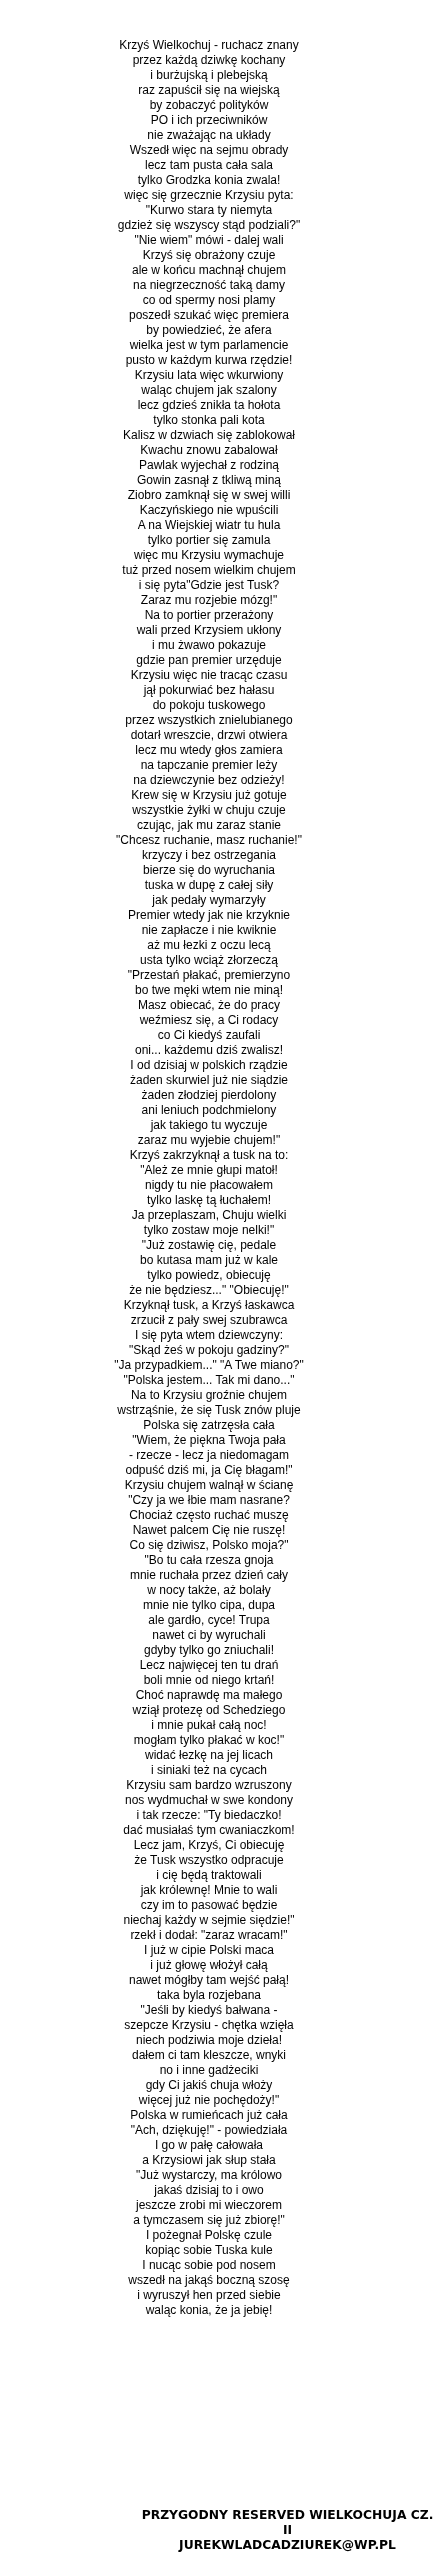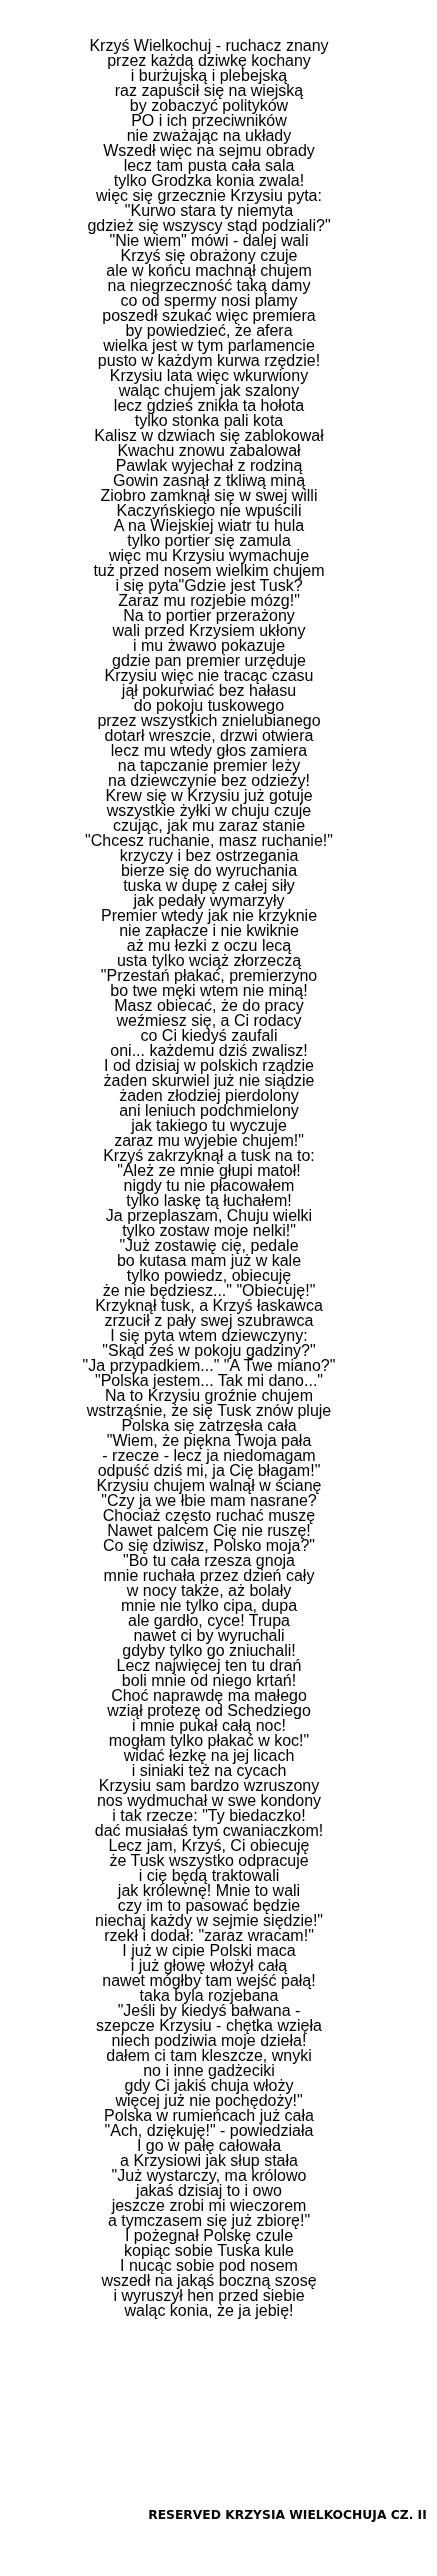--- a/index.html
+++ b/index.html
@@ -12,21 +12,21 @@
     color: #000000;
   }
   .page { position: absolute; inset: 0; background: #ffffff; }
   .poem {
     position: absolute;
     top: 38px;
     left: 0;
     width: 418px;
     text-align: center;
     font-family: "Liberation Sans", sans-serif;
-    font-size: 16px;
+    font-size: 12px;
     line-height: 15px;
     color: #000000;
     white-space: pre-wrap;
   }
   .poem > div { height: 15px; }
   .footer {
     position: absolute;
     top: 2508px;
     left: 137px;
     width: 301px;
@@ -40,17 +40,18 @@
   }
 </style>
 </head>
 <body>
 
 <div class="page">
 
   <div class="poem"><div>Krzyś Wielkochuj - ruchacz znany</div><div>przez każdą dziwkę kochany</div><div>i burżujską i plebejską</div><div>raz zapuścił się na wiejską</div><div>by zobaczyć polityków</div><div>PO i ich przeciwników</div><div>nie zważając na układy</div><div>Wszedł więc na sejmu obrady</div><div>lecz tam pusta cała sala</div><div>tylko Grodzka konia zwala!</div><div>więc się grzecznie Krzysiu pyta:</div><div>"Kurwo stara ty niemyta</div><div>gdzież się wszyscy stąd podziali?"</div><div>"Nie wiem" mówi - dalej wali</div><div>Krzyś się obrażony czuje</div><div>ale w końcu machnął chujem</div><div>na niegrzeczność taką damy</div><div>co od spermy nosi plamy</div><div>poszedł szukać więc premiera</div><div>by powiedzieć, że afera</div><div>wielka jest w tym parlamencie</div><div>pusto w każdym kurwa rzędzie!</div><div>Krzysiu lata więc wkurwiony</div><div>waląc chujem jak szalony</div><div>lecz gdzieś znikła ta hołota</div><div>tylko stonka pali kota</div><div>Kalisz w dzwiach się zablokował</div><div>Kwachu znowu zabalował</div><div>Pawlak wyjechał z rodziną</div><div>Gowin zasnął z tkliwą miną</div><div>Ziobro zamknął się w swej willi</div><div>Kaczyńskiego nie wpuścili</div><div>A na Wiejskiej wiatr tu hula</div><div>tylko portier się zamula</div><div>więc mu Krzysiu wymachuje</div><div>tuż przed nosem wielkim chujem</div><div>i się pyta"Gdzie jest Tusk?</div><div>Zaraz mu rozjebie mózg!"</div><div>Na to portier przerażony</div><div>wali przed Krzysiem ukłony</div><div>i mu żwawo pokazuje</div><div>gdzie pan premier urzęduje</div><div>Krzysiu więc nie tracąc czasu</div><div>jął pokurwiać bez hałasu</div><div>do pokoju tuskowego</div><div>przez wszystkich znielubianego</div><div>dotarł wreszcie, drzwi otwiera</div><div>lecz mu wtedy głos zamiera</div><div>na tapczanie premier leży</div><div>na dziewczynie bez odzieży!</div><div>Krew się w Krzysiu już gotuje</div><div>wszystkie żyłki w chuju czuje</div><div>czując, jak mu zaraz stanie</div><div>"Chcesz ruchanie, masz ruchanie!"</div><div>krzyczy i bez ostrzegania</div><div>bierze się do wyruchania</div><div>tuska w dupę z całej siły</div><div>jak pedały wymarzyły</div><div>Premier wtedy jak nie krzyknie</div><div>nie zapłacze i nie kwiknie</div><div>aż mu łezki z oczu lecą</div><div>usta tylko wciąż złorzeczą</div><div>"Przestań płakać, premierzyno</div><div>bo twe męki wtem nie miną!</div><div>Masz obiecać, że do pracy</div><div>weźmiesz się, a Ci rodacy</div><div>co Ci kiedyś zaufali</div><div>oni... każdemu dziś zwalisz!</div><div>I od dzisiaj w polskich rządzie</div><div>żaden skurwiel już nie siądzie</div><div>żaden złodziej pierdolony</div><div>ani leniuch podchmielony</div><div>jak takiego tu wyczuje</div><div>zaraz mu wyjebie chujem!"</div><div>Krzyś zakrzyknął a tusk na to:</div><div>"Ależ ze mnie głupi matoł!</div><div>nigdy tu nie płacowałem</div><div>tylko laskę tą łuchałem!</div><div>Ja przeplaszam, Chuju wielki</div><div>tylko zostaw moje nelki!"</div><div>"Już zostawię cię, pedale</div><div>bo kutasa mam już w kale</div><div>tylko powiedz, obiecuję</div><div>że nie będziesz..." "Obiecuję!"</div><div>Krzyknął tusk, a Krzyś łaskawca</div><div>zrzucił z pały swej szubrawca</div><div>I się pyta wtem dziewczyny:</div><div>"Skąd żeś w pokoju gadziny?"</div><div>"Ja przypadkiem..." "A Twe miano?"</div><div>"Polska jestem... Tak mi dano..."</div><div>Na to Krzysiu groźnie chujem</div><div>wstrząśnie, że się Tusk znów pluje</div><div>Polska się zatrzęsła cała</div><div>"Wiem, że piękna Twoja pała</div><div>- rzecze - lecz ja niedomagam</div><div>odpuść dziś mi, ja Cię błagam!"</div><div>Krzysiu chujem walnął w ścianę</div><div>"Czy ja we łbie mam nasrane?</div><div>Chociaż często ruchać muszę</div><div>Nawet palcem Cię nie ruszę!</div><div>Co się dziwisz, Polsko moja?"</div><div>"Bo tu cała rzesza gnoja</div><div>mnie ruchała przez dzień cały</div><div>w nocy także, aż bolały</div><div>mnie nie tylko cipa, dupa</div><div>ale gardło, cyce! Trupa</div><div>nawet ci by wyruchali</div><div>gdyby tylko go zniuchali!</div><div>Lecz najwięcej ten tu drań</div><div>boli mnie od niego krtań!</div><div>Choć naprawdę ma małego</div><div>wziął protezę od Schedziego</div><div>i mnie pukał całą noc!</div><div>mogłam tylko płakać w koc!"</div><div>widać łezkę na jej licach</div><div>i siniaki też na cycach</div><div>Krzysiu sam bardzo wzruszony</div><div>nos wydmuchał w swe kondony</div><div>i tak rzecze: "Ty biedaczko!</div><div>dać musiałaś tym cwaniaczkom!</div><div>Lecz jam, Krzyś, Ci obiecuję</div><div>że Tusk wszystko odpracuje</div><div>i cię będą traktowali</div><div>jak królewnę! Mnie to wali</div><div>czy im to pasować będzie</div><div>niechaj każdy w sejmie siędzie!"</div><div>rzekł i dodał: "zaraz wracam!"</div><div>I już w cipie Polski maca</div><div>i już głowę włożył całą</div><div>nawet mógłby tam wejść pałą!</div><div>taka byla rozjebana</div><div>"Jeśli by kiedyś bałwana -</div><div>szepcze Krzysiu - chętka wzięła</div><div>niech podziwia moje dzieła!</div><div>dałem ci tam kleszcze, wnyki</div><div>no i inne gadżeciki</div><div>gdy Ci jakiś chuja włoży</div><div>więcej już nie pochędoży!"</div><div>Polska w rumieńcach już cała</div><div>"Ach, dziękuję!" - powiedziała</div><div>I go w pałę całowała</div><div>a Krzysiowi jak słup stała</div><div>"Już wystarczy, ma królowo</div><div>jakaś dzisiaj to i owo</div><div>jeszcze zrobi mi wieczorem</div><div>a tymczasem się już zbiorę!"</div><div>I pożegnał Polskę czule</div><div>kopiąc sobie Tuska kule</div><div>I nucąc sobie pod nosem</div><div>wszedł na jakąś boczną szosę</div><div>i wyruszył hen przed siebie</div><div>waląc konia, że ja jebię!</div></div>
 
   <div class="footer">
-    <div>RESERVED KRZYSIA WIELKOCHUJA CZ. II</div>
+    <div>PRZYGODNY RESERVED WIELKOCHUJA CZ. II</div>
+    <div>JUREKWLADCADZIUREK@WP.PL</div>
   </div>
 
 </div>
 
 
 </body></html>

